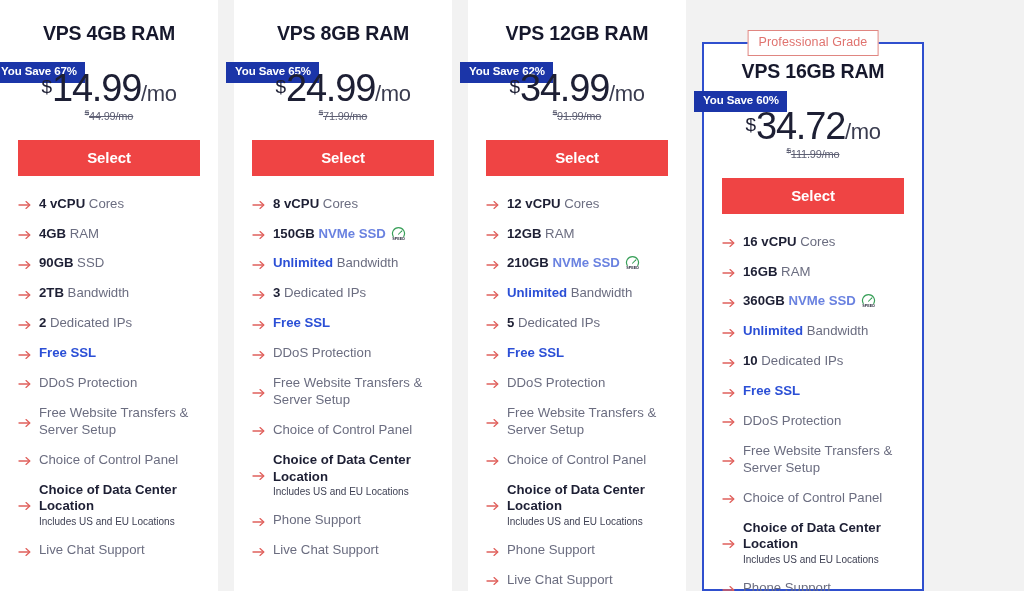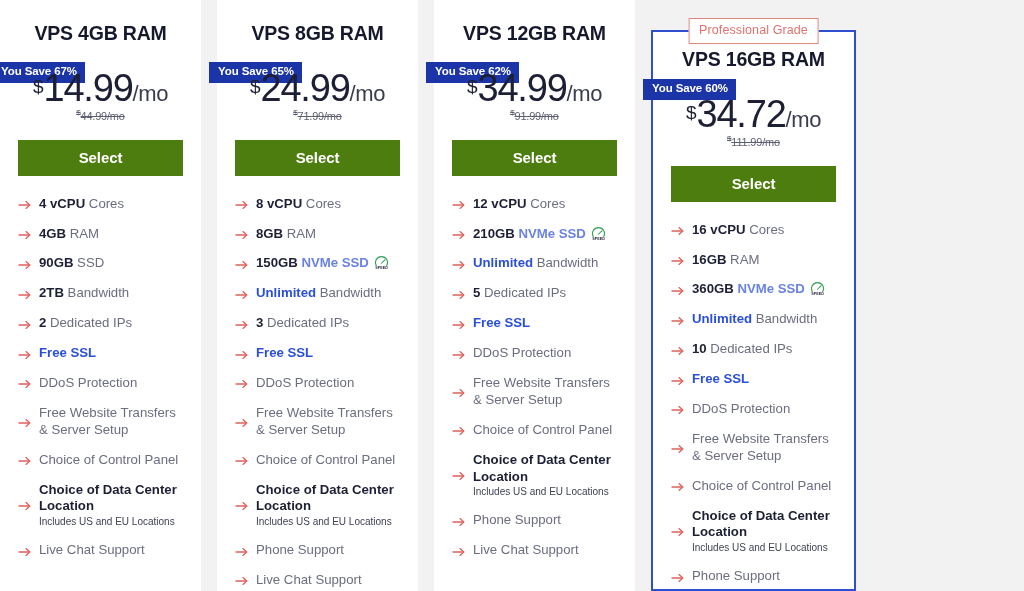--- a/index.html
+++ b/index.html
@@ -7,40 +7,40 @@
   body {
     width: 1024px;
     height: 591px;
     background: #f2f2f2;
     font-family: "Liberation Sans", sans-serif;
     overflow: hidden;
   }
 
   .pricing-grid {
     display: flex;
-    width: 856px;
+    width: 924px;
     height: 591px;
     gap: 16px;
     padding: 0;
     align-items: stretch;
   }
 
   .plan-card {
     position: relative;
     flex: 1 1 0;
     background: #ffffff;
     padding: 20px 18px 10px 18px;
     display: flex;
     flex-direction: column;
     min-width: 0;
   }
 
   .plan-card.featured {
     border: 2px solid #2f4fce;
-    margin-top: 30px;
+    margin-top: 42px;
     padding-top: 14px;
   }
 
   .ribbon {
     position: absolute;
     top: -14px;
     left: 50%;
     transform: translateX(-50%);
     background: #ffffff;
     border: 1px solid #e08681;
@@ -131,21 +131,21 @@
   }
 
   .price-old sup {
     font-size: 8px;
     text-decoration: line-through;
   }
 
   .select-btn {
     display: block;
     width: 100%;
-    background: #4d7c0f;
+    background: #ef4444;
     color: #ffffff;
     border: none;
     font-family: "Liberation Sans", sans-serif;
     font-size: 15px;
     font-weight: bold;
     letter-spacing: -0.1px;
     padding: 9px 0 10px 0;
     margin-top: 18px;
     cursor: pointer;
     text-align: center;
@@ -348,29 +348,20 @@
           </span>
           <span class="feature-text"><b>8 vCPU</b> Cores</span>
         </li>
         <li class="feature">
           <span class="arrow-icon">
             <svg width="14" height="14" viewBox="0 0 14 14" aria-hidden="true">
               <path d="M1 7 H11.5" stroke="#e0605c" stroke-width="1.3" fill="none" stroke-linecap="round"></path>
               <path d="M8 3.6 L11.8 7 L8 10.4" stroke="#e0605c" stroke-width="1.3" fill="none" stroke-linecap="round" stroke-linejoin="round"></path>
             </svg>
           </span>
-          <span class="feature-text"><b>8GB</b> RAM</span>
-        </li>
-        <li class="feature">
-          <span class="arrow-icon">
-            <svg width="14" height="14" viewBox="0 0 14 14" aria-hidden="true">
-              <path d="M1 7 H11.5" stroke="#e0605c" stroke-width="1.3" fill="none" stroke-linecap="round"></path>
-              <path d="M8 3.6 L11.8 7 L8 10.4" stroke="#e0605c" stroke-width="1.3" fill="none" stroke-linecap="round" stroke-linejoin="round"></path>
-            </svg>
-          </span>
           <span class="feature-text"><b>150GB</b><span class="hl-soft"> NVMe SSD</span><span class="speed-icon"><svg width="15" height="15" viewBox="0 0 20 20" aria-hidden="true">
                 <path d="M3 14 A8 8 0 1 1 17 14" stroke="#3aa05a" stroke-width="1.6" fill="none" stroke-linecap="round"></path>
                 <path d="M10 11 L14.5 6.5" stroke="#3aa05a" stroke-width="1.4" fill="none" stroke-linecap="round"></path>
                 <text x="10" y="19" font-size="5" fill="#2b2d3e" text-anchor="middle" font-family="Liberation Sans, sans-serif" font-weight="bold">SPEED</text>
               </svg></span></span>
         </li>
         <li class="feature">
           <span class="arrow-icon">
             <svg width="14" height="14" viewBox="0 0 14 14" aria-hidden="true">
               <path d="M1 7 H11.5" stroke="#e0605c" stroke-width="1.3" fill="none" stroke-linecap="round"></path>
@@ -464,20 +455,29 @@
       <button class="select-btn">Select</button>
       <ul class="features">
         <li class="feature">
           <span class="arrow-icon">
             <svg width="14" height="14" viewBox="0 0 14 14" aria-hidden="true">
               <path d="M1 7 H11.5" stroke="#e0605c" stroke-width="1.3" fill="none" stroke-linecap="round"></path>
               <path d="M8 3.6 L11.8 7 L8 10.4" stroke="#e0605c" stroke-width="1.3" fill="none" stroke-linecap="round" stroke-linejoin="round"></path>
             </svg>
           </span>
           <span class="feature-text"><b>12 vCPU</b> Cores</span>
+        </li>
+        <li class="feature">
+          <span class="arrow-icon">
+            <svg width="14" height="14" viewBox="0 0 14 14" aria-hidden="true">
+              <path d="M1 7 H11.5" stroke="#e0605c" stroke-width="1.3" fill="none" stroke-linecap="round"></path>
+              <path d="M8 3.6 L11.8 7 L8 10.4" stroke="#e0605c" stroke-width="1.3" fill="none" stroke-linecap="round" stroke-linejoin="round"></path>
+            </svg>
+          </span>
+          <span class="feature-text"><b>12GB</b> RAM</span>
         </li>
         <li class="feature">
           <span class="arrow-icon">
             <svg width="14" height="14" viewBox="0 0 14 14" aria-hidden="true">
               <path d="M1 7 H11.5" stroke="#e0605c" stroke-width="1.3" fill="none" stroke-linecap="round"></path>
               <path d="M8 3.6 L11.8 7 L8 10.4" stroke="#e0605c" stroke-width="1.3" fill="none" stroke-linecap="round" stroke-linejoin="round"></path>
             </svg>
           </span>
           <span class="feature-text"><b>210GB</b><span class="hl-soft"> NVMe SSD</span><span class="speed-icon"><svg width="15" height="15" viewBox="0 0 20 20" aria-hidden="true">
                 <path d="M3 14 A8 8 0 1 1 17 14" stroke="#3aa05a" stroke-width="1.6" fill="none" stroke-linecap="round"></path>

